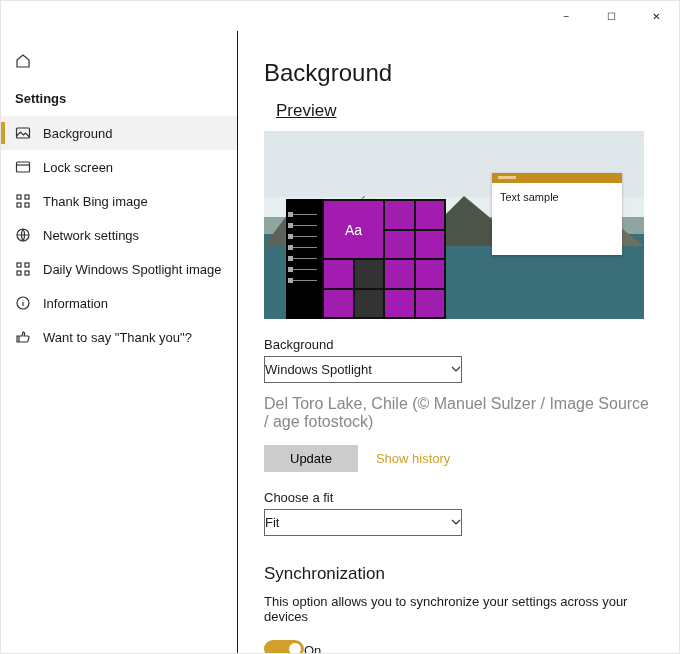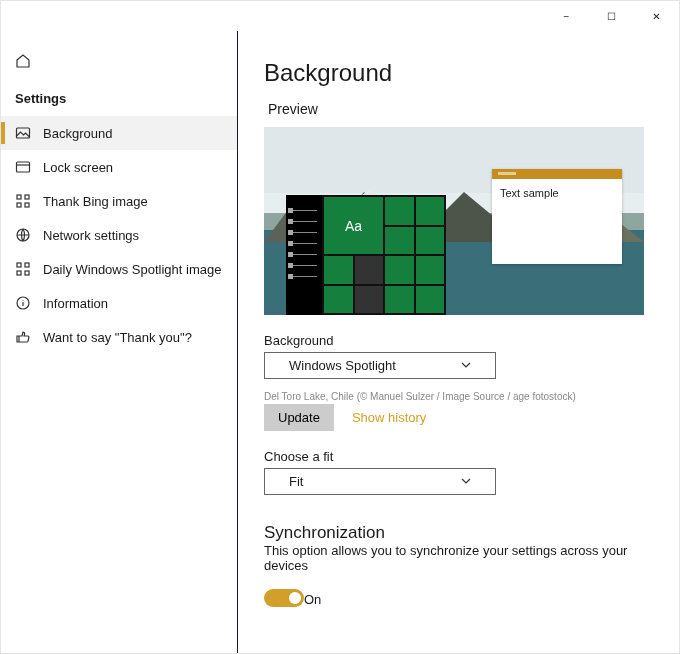--- a/index.html
+++ b/index.html
@@ -78,23 +78,24 @@
     flex: 1;
     padding: 28px 26px 0 26px;
     overflow-y: auto;
   }
   h1 {
     font-size: 24px;
     font-weight: 400;
     margin: 0 0 14px 0;
   }
   h2.sub {
-    font-size: 14px;
+    font-size: 17px;
     font-weight: 400;
-    margin: 0 0 10px 4px;
+    margin: 0 0 10px 12px;
+    text-decoration: underline;
   }
   .preview {
     width: 380px;
     height: 188px;
     position: relative;
     overflow: hidden;
     background: linear-gradient(#dfe7ea 0 35%, #e7eef0 35% 46%, #8fa6a0 46% 55%, #3a6f7a 55% 100%);
   }
   .mountains {
     position: absolute;
@@ -131,77 +132,77 @@
   }
   .tiles {
     flex:1;
     background: #111;
     display: grid;
     grid-template-columns: repeat(4, 1fr);
     grid-template-rows: repeat(4, 1fr);
     gap: 2px;
     padding: 2px;
   }
-  .tile { background: #15803d; }
+  .tile { background: #a21caf; }
   .tile.big { grid-column: span 2; grid-row: span 2; display:flex;align-items:center;justify-content:center;color:#fff;font-size:14px;}
   .tile.dark { background:#333; }
   .sample-win {
     position: absolute;
     right: 22px;
     top: 42px;
     width: 130px;
-    height: 95px;
+    height: 82px;
     background: #fff;
     border-top: 10px solid #c58d1f;
     padding: 8px;
     font-size: 11px;
     box-shadow: 0 1px 3px rgba(0,0,0,.25);
   }
   .sample-win::before {
     content:"";
     position:absolute;
     top:-7px;left:6px;
     width:18px;height:3px;
     background:#e8cd8f;
   }
   .field-label {
     font-size: 13px;
     margin: 18px 0 4px 0;
   }
   .select {
-    width: 232px;
+    width: 198px;
     border: 1.5px solid #666;
-    padding: 5px 24px;
+    padding: 5px 0;
     display: flex;
     justify-content: space-between;
     align-items: center;
     font-size: 13px;
     background:#fff;
   }
   .attribution {
-    font-size: 10px;
+    font-size: 16px;
     color: #888;
-    margin: 12px 0 2px 0;
+    margin: 12px 0 14px 0;
   }
   .btn-row { display: flex; align-items: center; gap: 18px; }
   .btn-update {
     background: #ccc;
     border: none;
-    padding: 6px 14px;
+    padding: 6px 26px;
     font-size: 13px;
   }
   .link-history {
     color: #d2a02a;
     font-size: 13px;
     cursor: pointer;
   }
   h2.sync {
     font-size: 17px;
     font-weight: 400;
-    margin: 28px 0 0 0;
+    margin: 28px 0 10px 0;
   }
   .sync-desc {
     font-size: 13px;
     margin-bottom: 16px;
   }
   .toggle-row { display: flex; align-items: flex-end; }
   .toggle {
     width: 40px; height: 18px; border-radius: 10px;
     background: #d2a02a; position: relative;
   }

